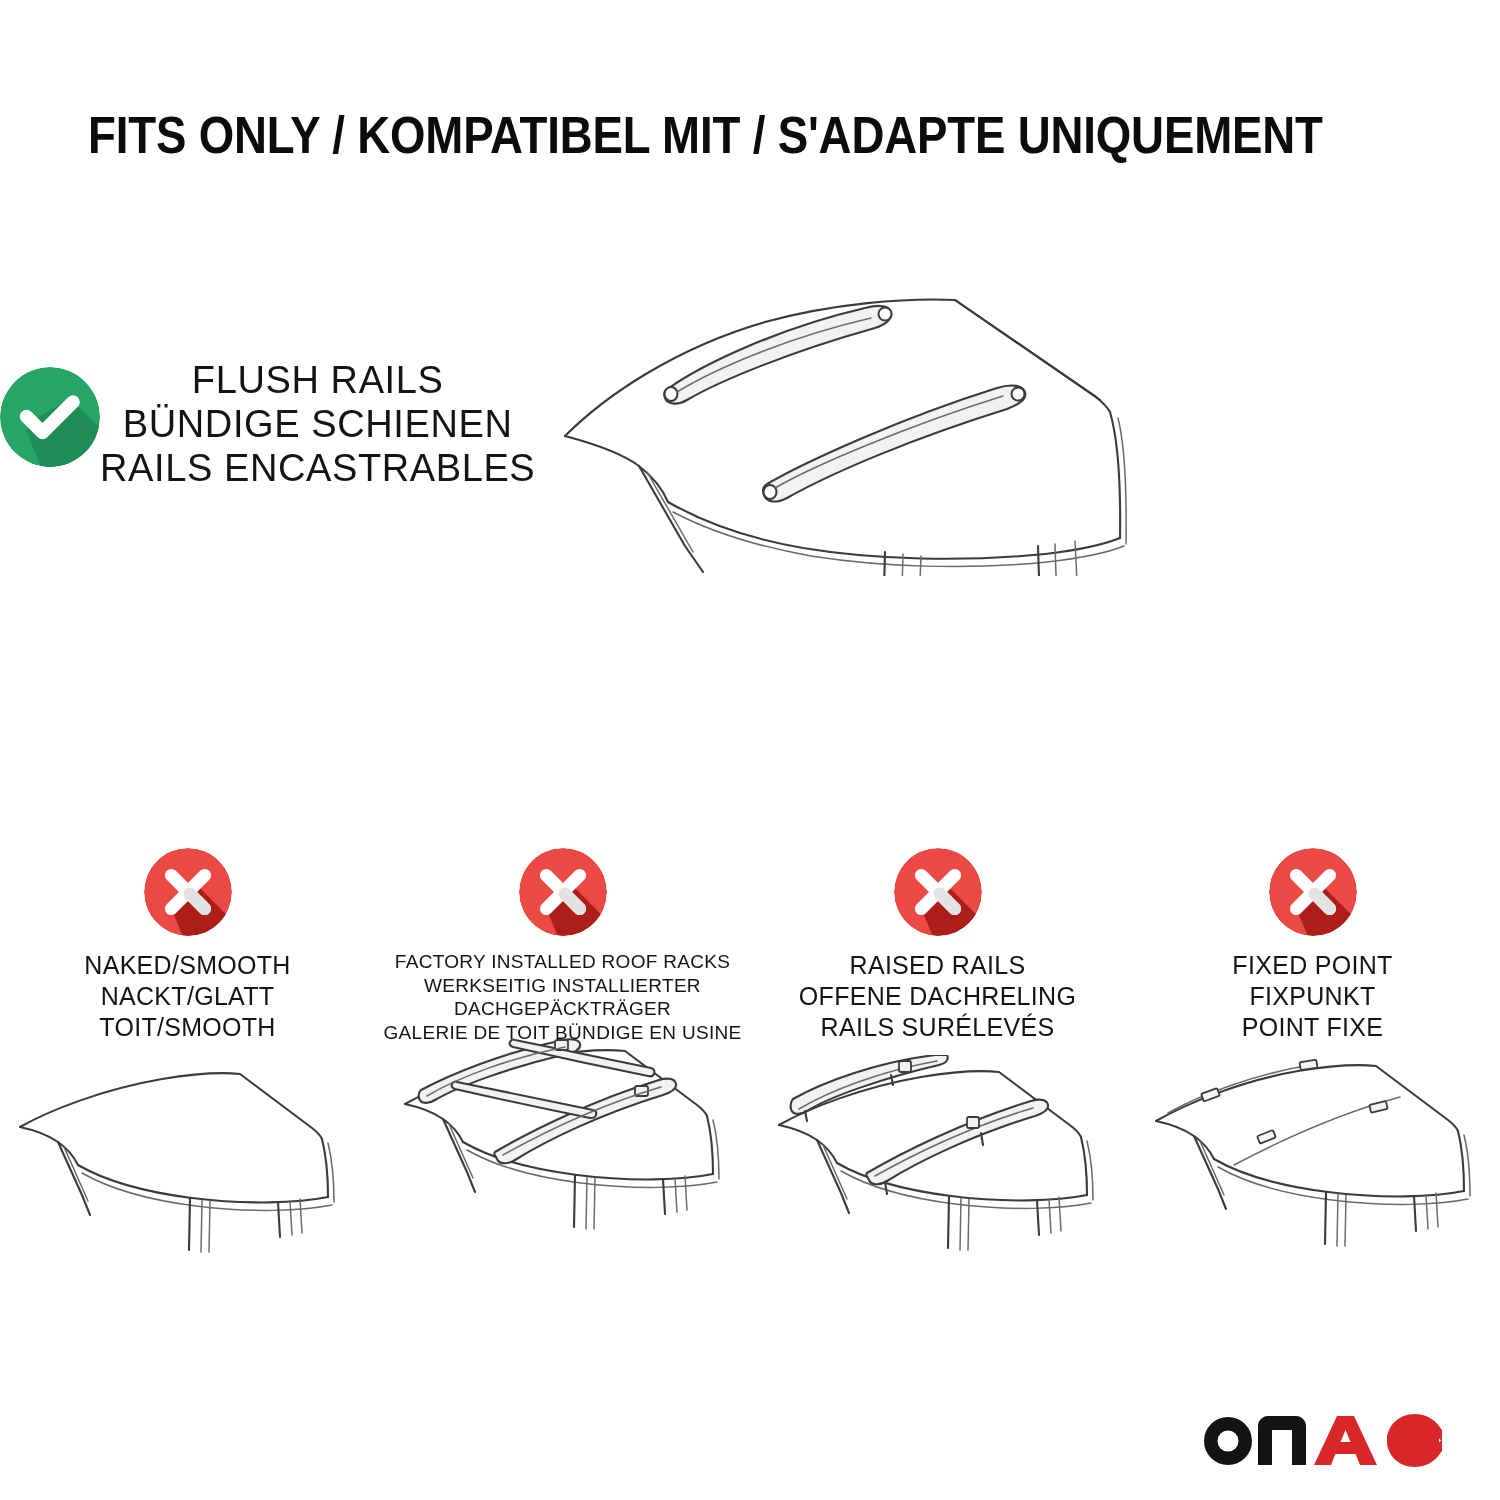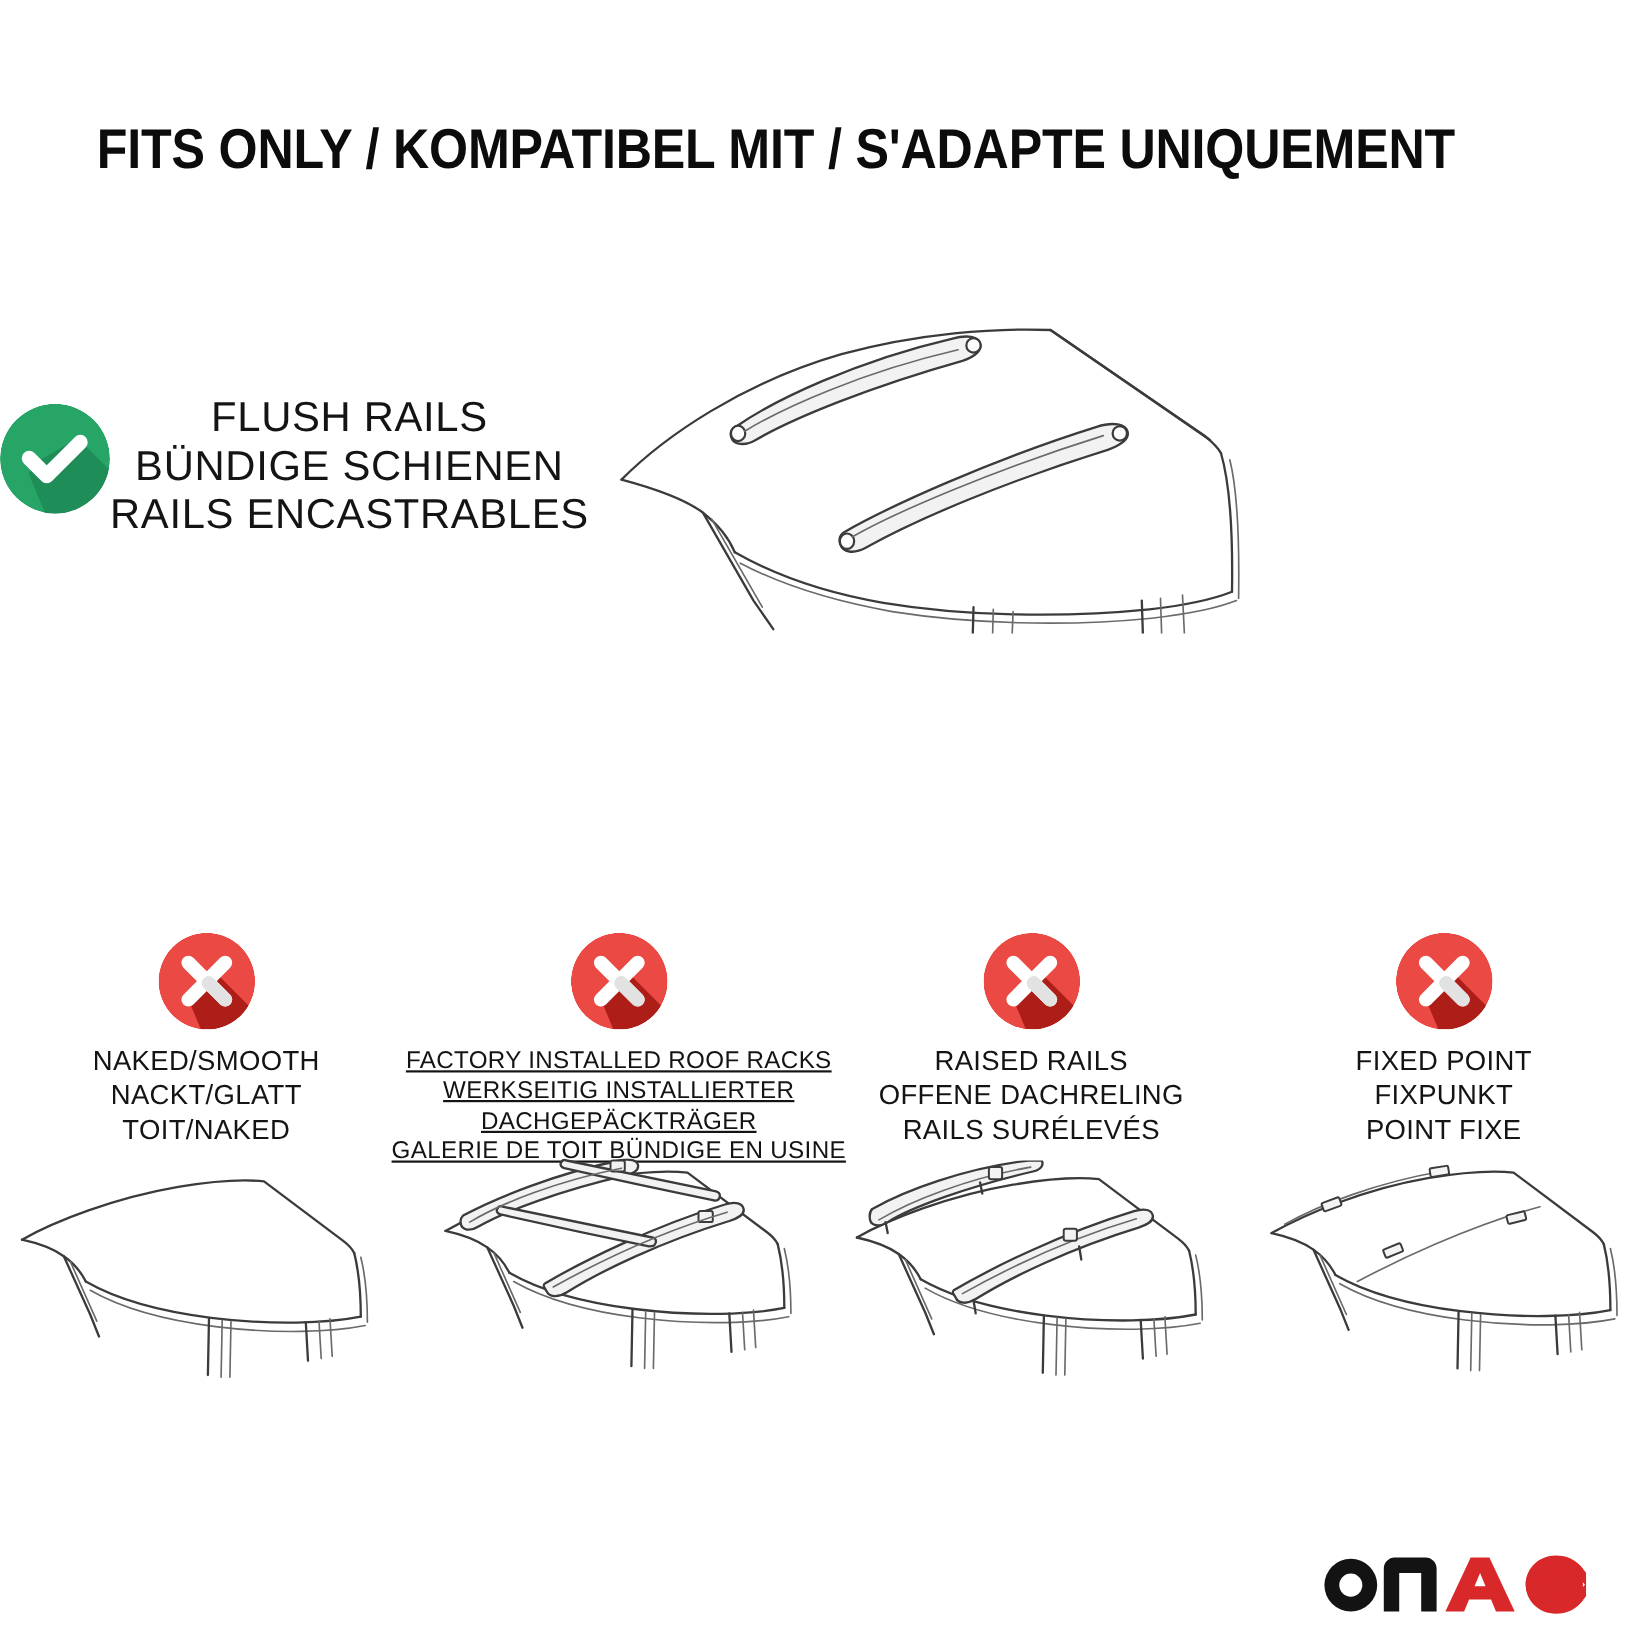--- a/index.html
+++ b/index.html
@@ -98,21 +98,21 @@
   .col-lines {
     margin-top: 14px;
     text-align: center;
     font-size: 25px;
     font-weight: 400;
     letter-spacing: 0.3px;
     line-height: 1.24;
     color: #141414;
     white-space: nowrap;
   }
-  .col-1 .col-lines { font-size: 22px; text-decoration: underline; }
+  .col-1 .col-lines { font-size: 19px; }
 
   .col-art {
     width: 340px;
     height: 230px;
     margin-top: 12px;
   }
   .col-1 .col-art { margin-top: -6px; }
   .col-art svg { display: block; width: 100%; height: 100%; }
 
   
@@ -243,21 +243,21 @@
           <path d="M31 31 L69 69" stroke="#ffffff" stroke-width="14.5" stroke-linecap="round"></path>
           <path d="M69 31 L31 69" stroke="#ffffff" stroke-width="14.5" stroke-linecap="round"></path>
           <path d="M52 52 L69 69" stroke="#e2e2e2" stroke-width="14.5" stroke-linecap="round"></path>
         </g>
       </svg>
     </div>
 
     <div class="col-lines">
       <div>NAKED/SMOOTH</div>
       <div>NACKT/GLATT</div>
-      <div>TOIT/NAKED</div>
+      <div>TOIT/SMOOTH</div>
     </div>
 
     <div class="col-art">
       <svg viewBox="0 0 340 230" aria-hidden="true">
         <path class="ln" d="M8 72 C38 55 92 34 150 24 C186 18 210 17 228 19 L300 73 C304 76 308 80 310 84"></path>
         <path class="ln" d="M8 72 C22 75 36 80 46 87 C56 94 62 102 66 110"></path>
         <path class="ln" d="M46 87 L70 140 L78 160"></path>
         <path class="ln-thin" d="M52 92 L76 146"></path>
         <path class="ln" d="M66 110 C92 125 132 137 180 143 C236 150 286 148 316 142"></path>
         <path class="ln-thin" d="M70 118 C98 134 136 145 184 151 C240 158 290 156 320 150"></path>

